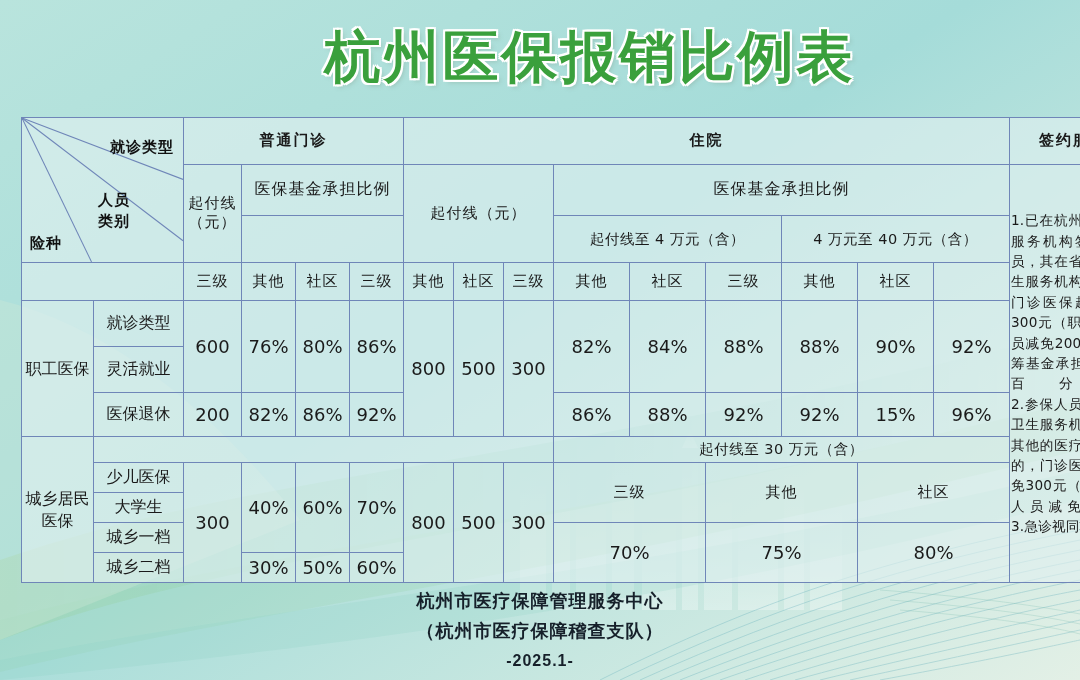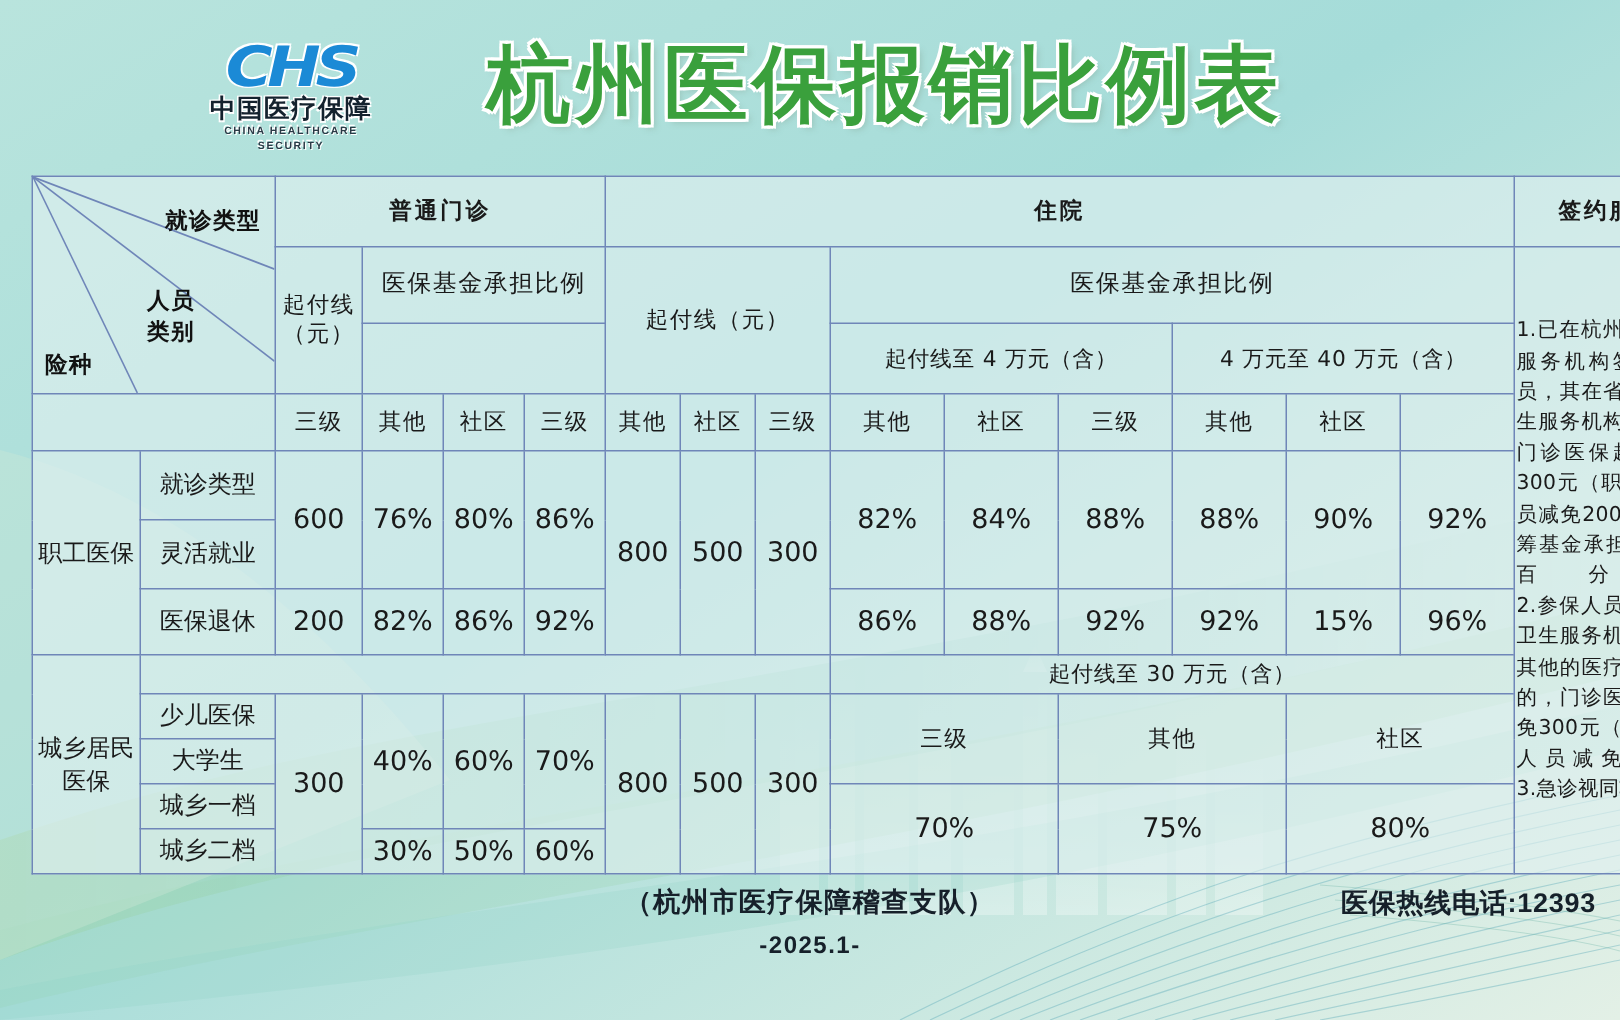--- a/index.html
+++ b/index.html
@@ -138,25 +138,20 @@
       <path d="M900,610 C976,616 1042,624 1080,634"></path>
     </g>
 
     <g opacity=".35">
       <path d="M0,300 C120,330 220,420 300,520 L0,640 Z" fill="#cfe9d8"></path>
     </g>
   </svg>
 </div>
 
 <div class="header">
-  <div class="logo">
-    <div class="chs">CHS</div>
-    <div class="cn">中国医疗保障</div>
-    <div class="en">CHINA HEALTHCARE SECURITY</div>
-  </div>
   <div class="title">杭州医保报销比例表</div>
 </div>
 
 <div class="table-wrap">
 <table class="main">
   <colgroup>
     <col style="width:72px">
     <col style="width:90px">
     <col style="width:58px">
     <col style="width:54px">
@@ -297,17 +292,17 @@
     <td class="num">30%</td>
     <td class="num">50%</td>
     <td class="num">60%</td>
   </tr>
 </tbody>
     </table>
 </div>
 
 <div class="footer">
   <div class="f-center">
+    <div>杭州市医疗保障管理服务中心</div>
     <div>（杭州市医疗保障稽查支队）</div>
     <div class="f-date">-2025.1-</div>
   </div>
-  <div class="f-right">医保热线电话:12393</div>
 </div>
 
 </body></html>

